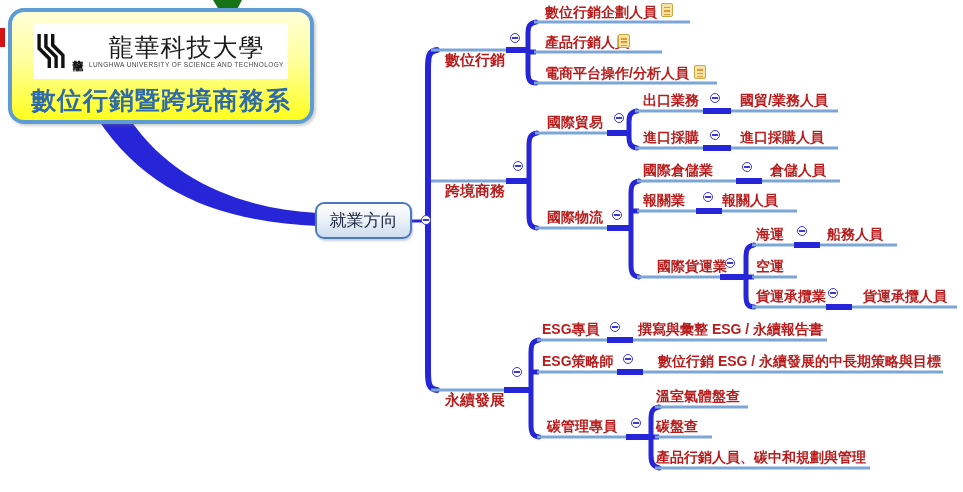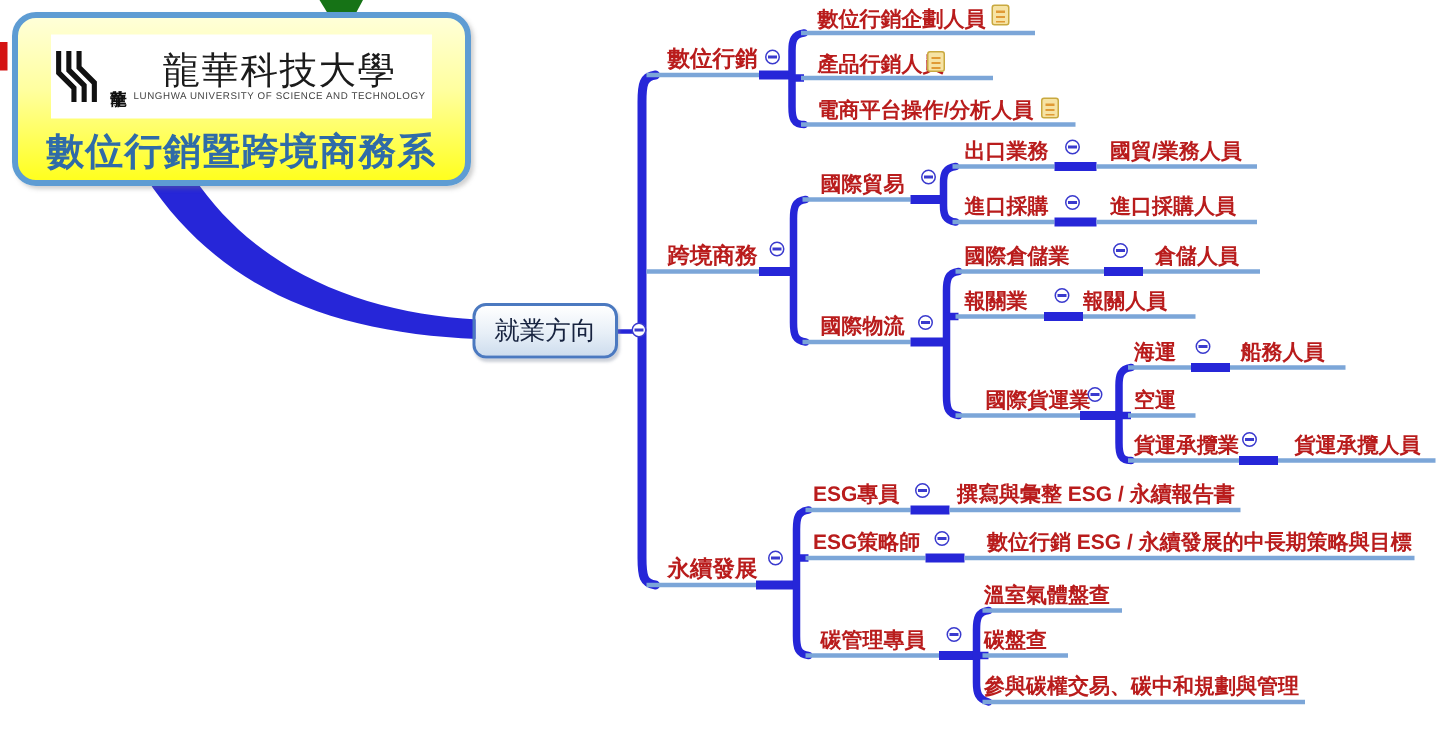--- a/index.html
+++ b/index.html
@@ -38,21 +38,21 @@
     background:linear-gradient(180deg,#FFFFFF 0%,#E7EFF7 55%,#CEDDEE 100%);
     display:flex;align-items:center;justify-content:center;
     font-size:17px;font-weight:normal;color:#17233F;
     box-shadow:1px 2px 2px rgba(130,140,160,.4);
   }
   
   .topic{
     position:absolute;z-index:2;font-weight:bold;font-size:14px;color:#b91c1c;
     line-height:17px;white-space:nowrap;
   }
-  .lv2{font-size:15px;}
+  .lv2{font-size:15px;margin-top:20px;}
   
   .collapse{
     position:absolute;z-index:3;width:10px;height:10px;box-sizing:border-box;
     border:1.6px solid #3A3ACE;border-radius:50%;background:#fff;
   }
   .collapse::after{
     content:"";position:absolute;left:1.4px;right:1.4px;top:3.2px;height:1.6px;background:#3A3ACE;
   }
   
   .note{
@@ -222,15 +222,15 @@
 
   <span class="topic" style="left:542px;top:353px">ESG策略師</span>
   <span class="collapse" style="left:623px;top:354px"></span>
   <span class="topic" style="left:658px;top:353px">數位行銷 ESG / 永續發展的中長期策略與目標</span>
 
   <span class="topic" style="left:547px;top:418px">碳管理專員</span>
   <span class="collapse" style="left:631px;top:418px"></span>
 
   <span class="topic" style="left:656px;top:388px">溫室氣體盤查</span>
   <span class="topic" style="left:656px;top:418px">碳盤查</span>
-  <span class="topic" style="left:656px;top:449px">參與碳權交易、碳中和規劃與管理</span>
+  <span class="topic" style="left:656px;top:449px">產品行銷人員、碳中和規劃與管理</span>
 
 </div>
 
 </body></html>

